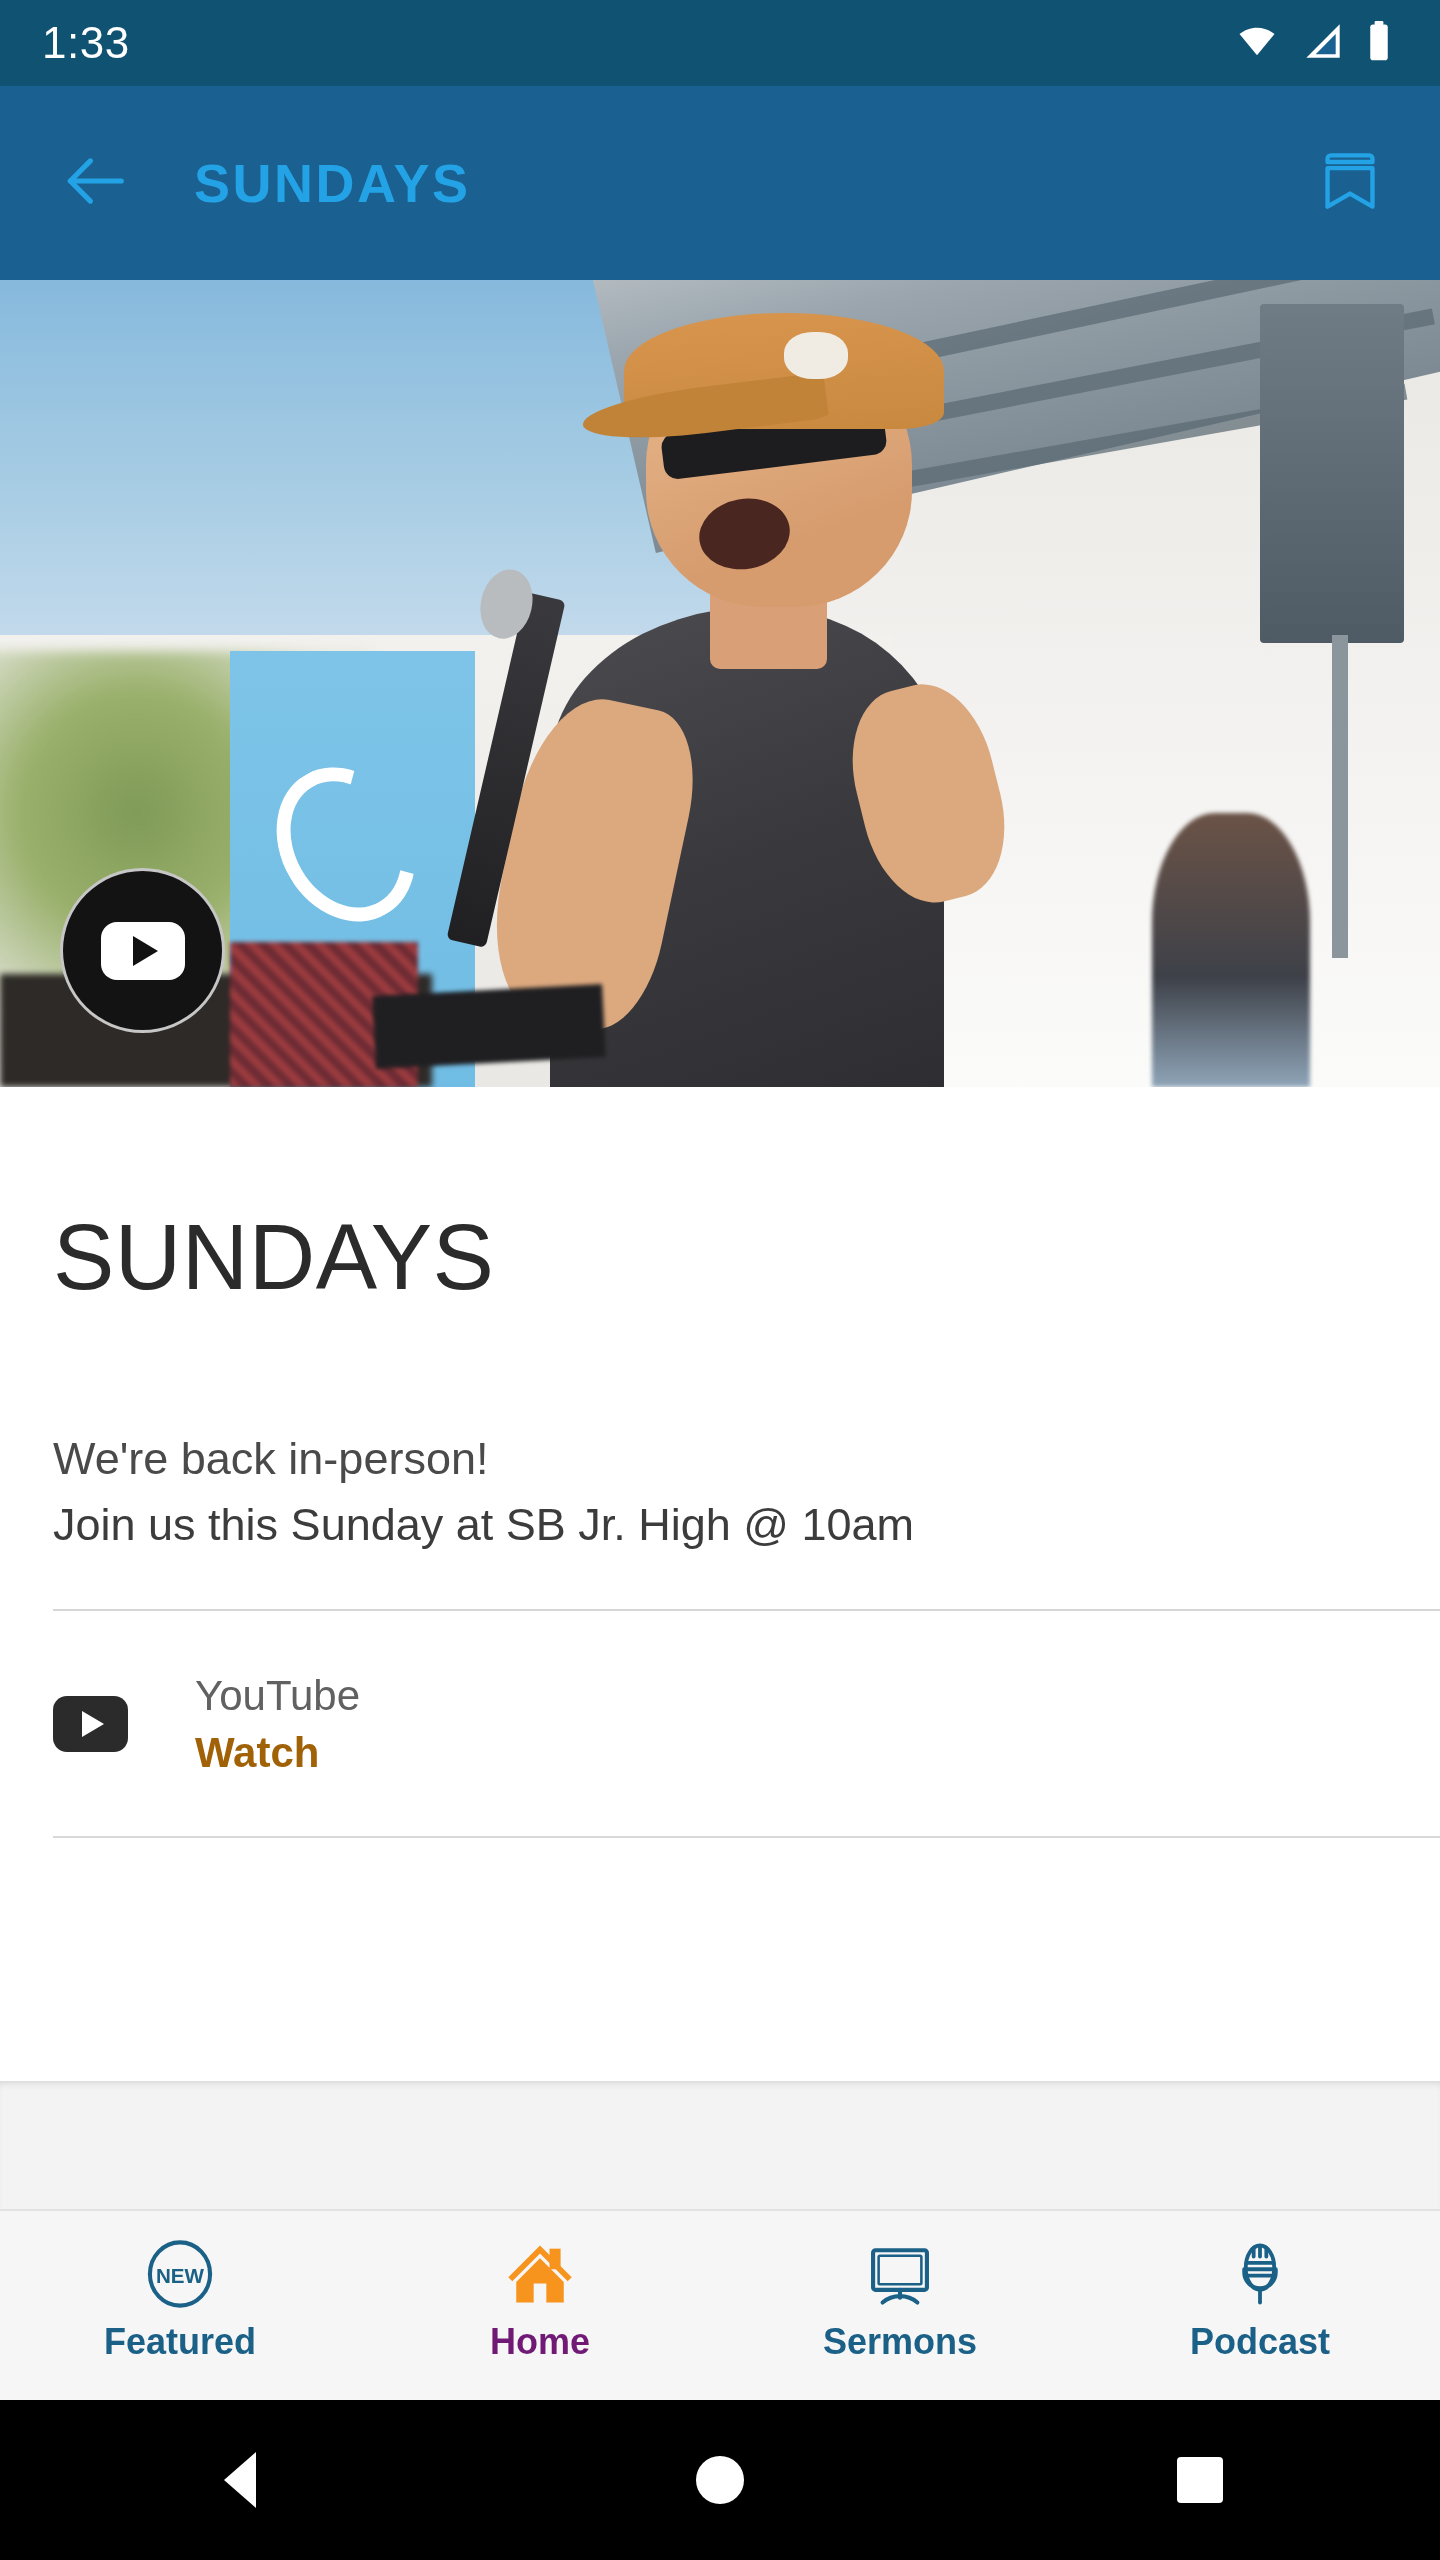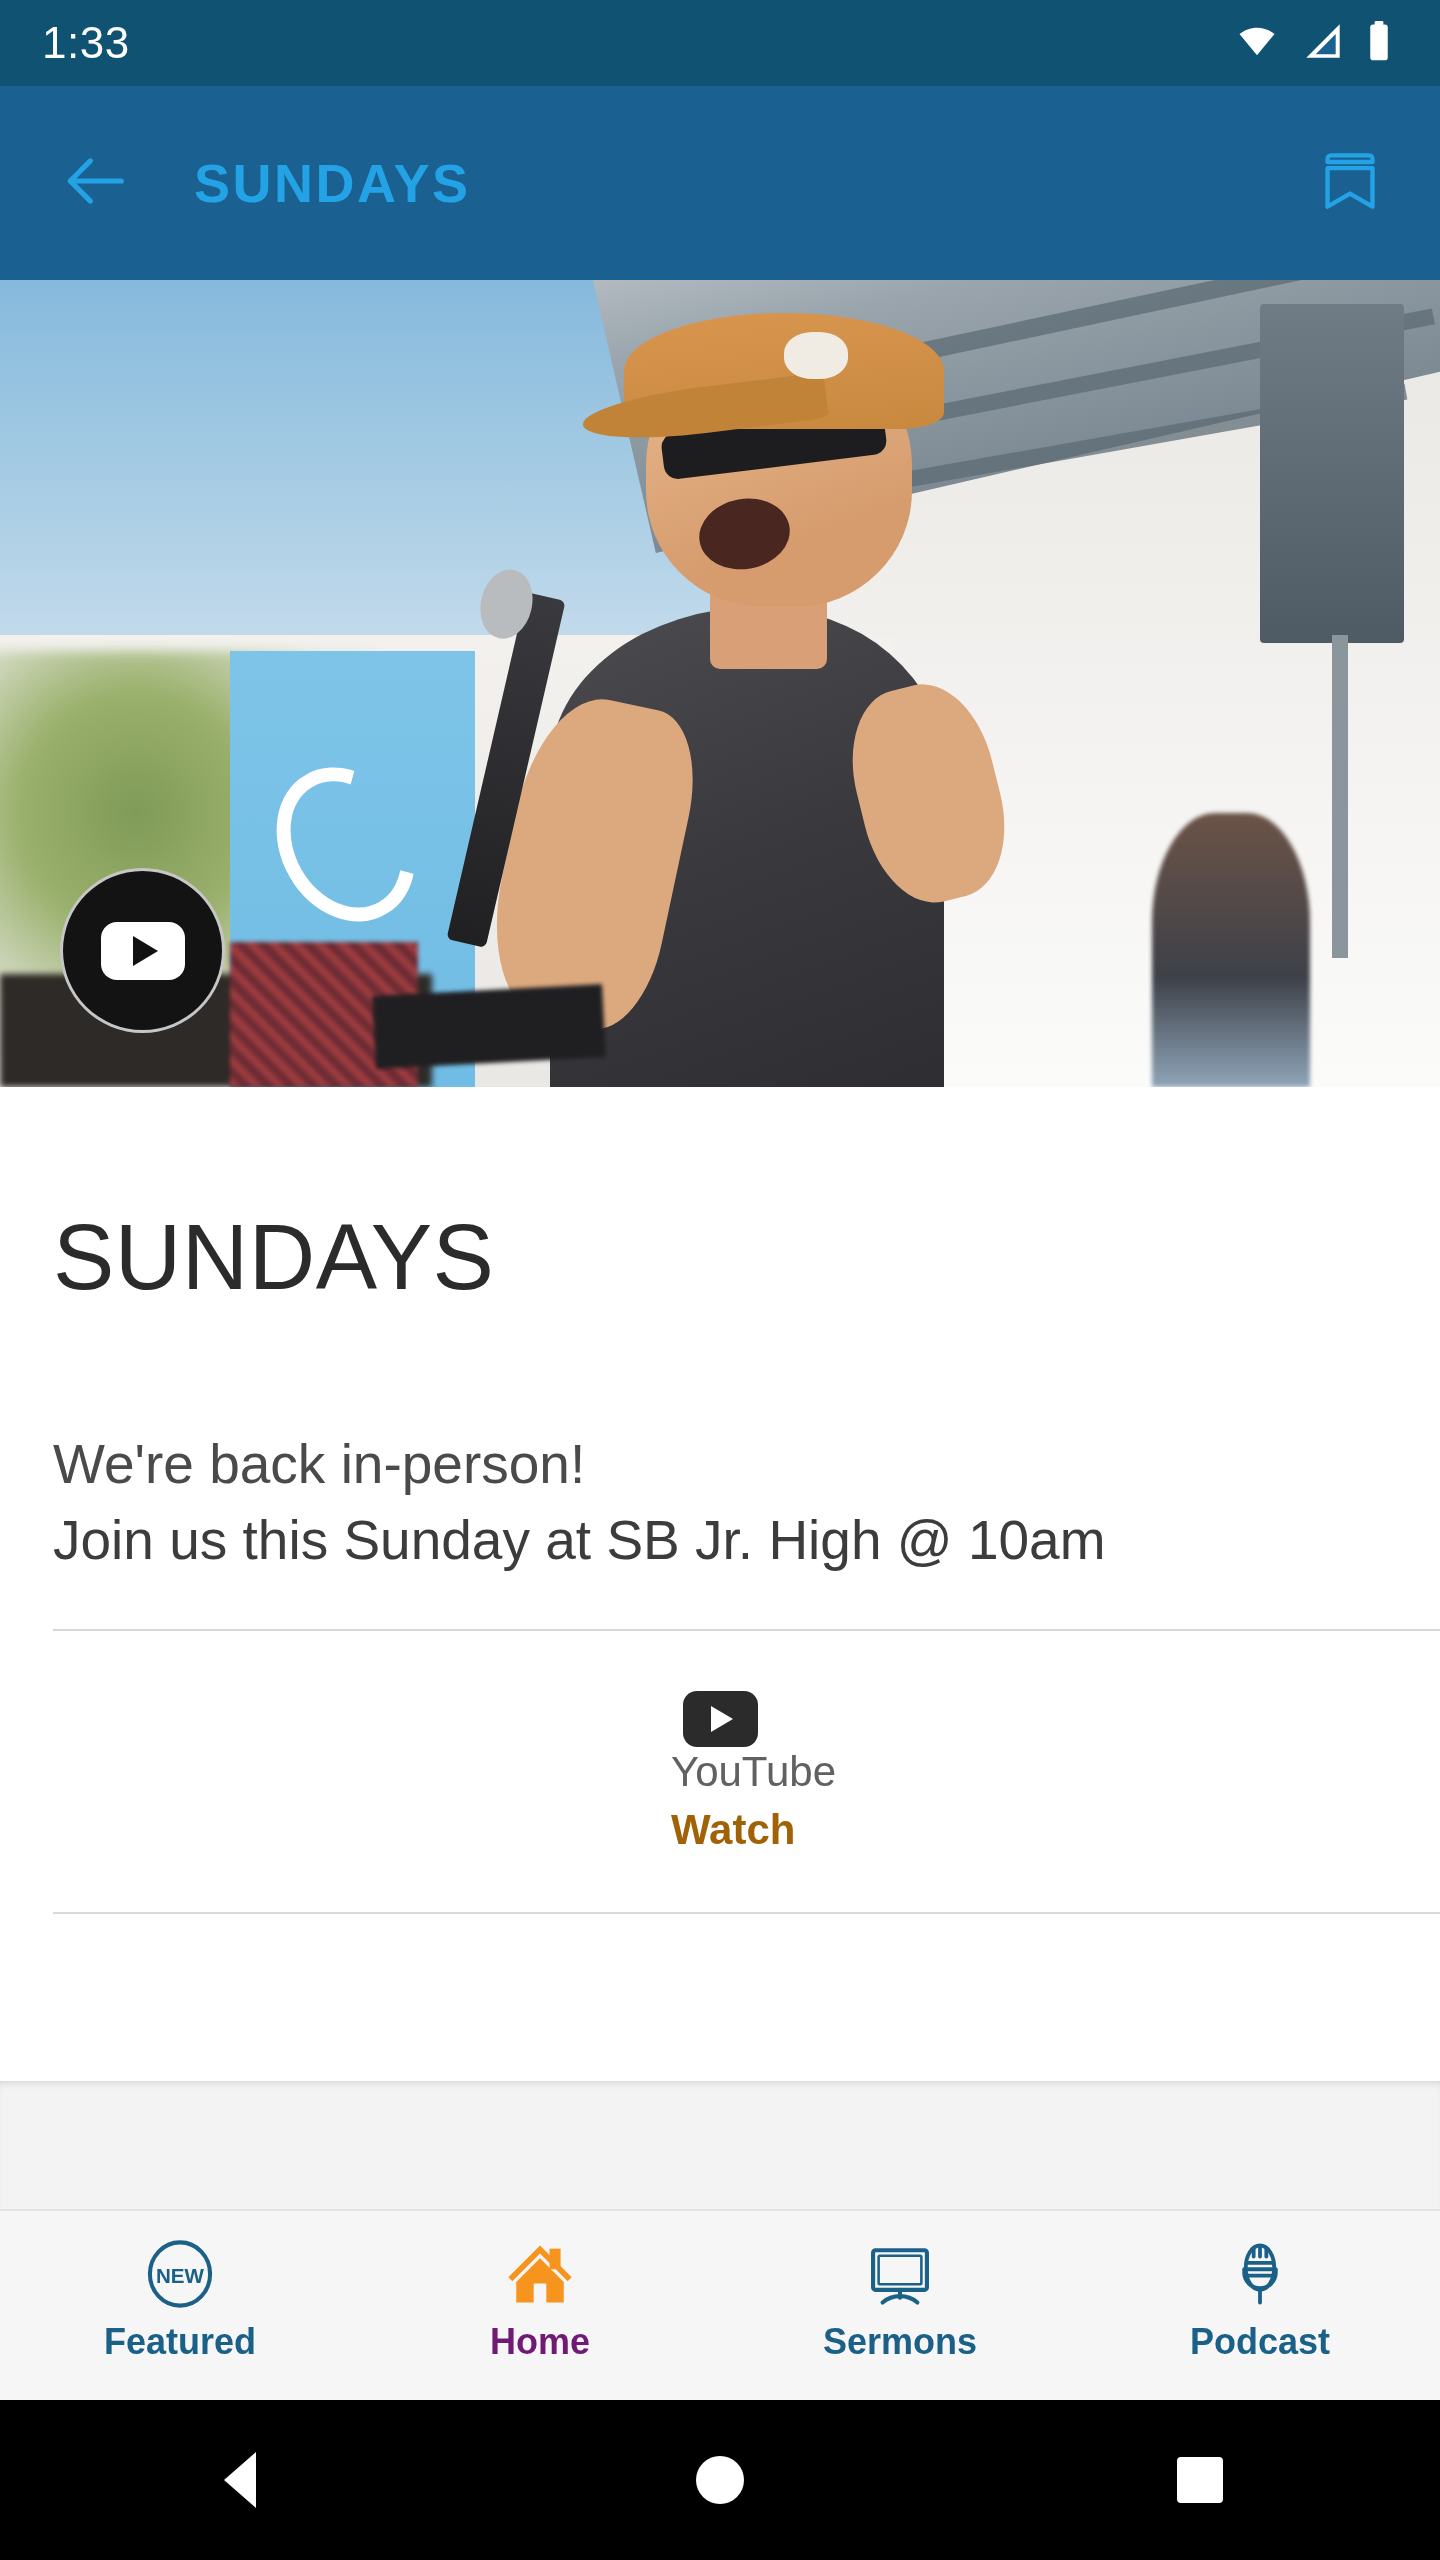--- a/index.html
+++ b/index.html
@@ -187,30 +187,30 @@
   
   .content{
     position:absolute; left:0; top:1088px; width:1440px; height:993px;
     background:#ffffff; padding:0 53px;
   }
   .page-title{
     margin-top:123px;
     font-size:92px; font-weight:300; color:#2b2b2b; letter-spacing:.5px; line-height:1;
   }
   .body-line{
-    font-size:55px; color:#4a4a4a; font-weight:400; line-height:1.02;
+    font-size:45px; color:#4a4a4a; font-weight:400; line-height:1.02;
   }
   .body-line.first{ margin-top:133px; }
   .body-line.second{ margin-top:20px; color:#3c3c3c; }
 
   .divider{
     height:2px; background:#d6d6d6; margin-top:61px; margin-right:-53px;
   }
   .link-row{
-    display:flex; align-items:center; padding:60px 0 58px; cursor:pointer;flex-direction:column;
+    display:flex; align-items:center; padding:60px 0 58px; cursor:pointer;
   }
   .link-icon{
     width:75px; height:56px; background:#2b2b2b; border-radius:14px;
     display:flex; align-items:center; justify-content:center; flex:0 0 auto;
   }
   .link-icon .tri{
     width:0; height:0; margin-left:4px;
     border-left:22px solid #ffffff; border-top:13px solid transparent; border-bottom:13px solid transparent;
   }
   .link-text{ margin-left:67px; }

